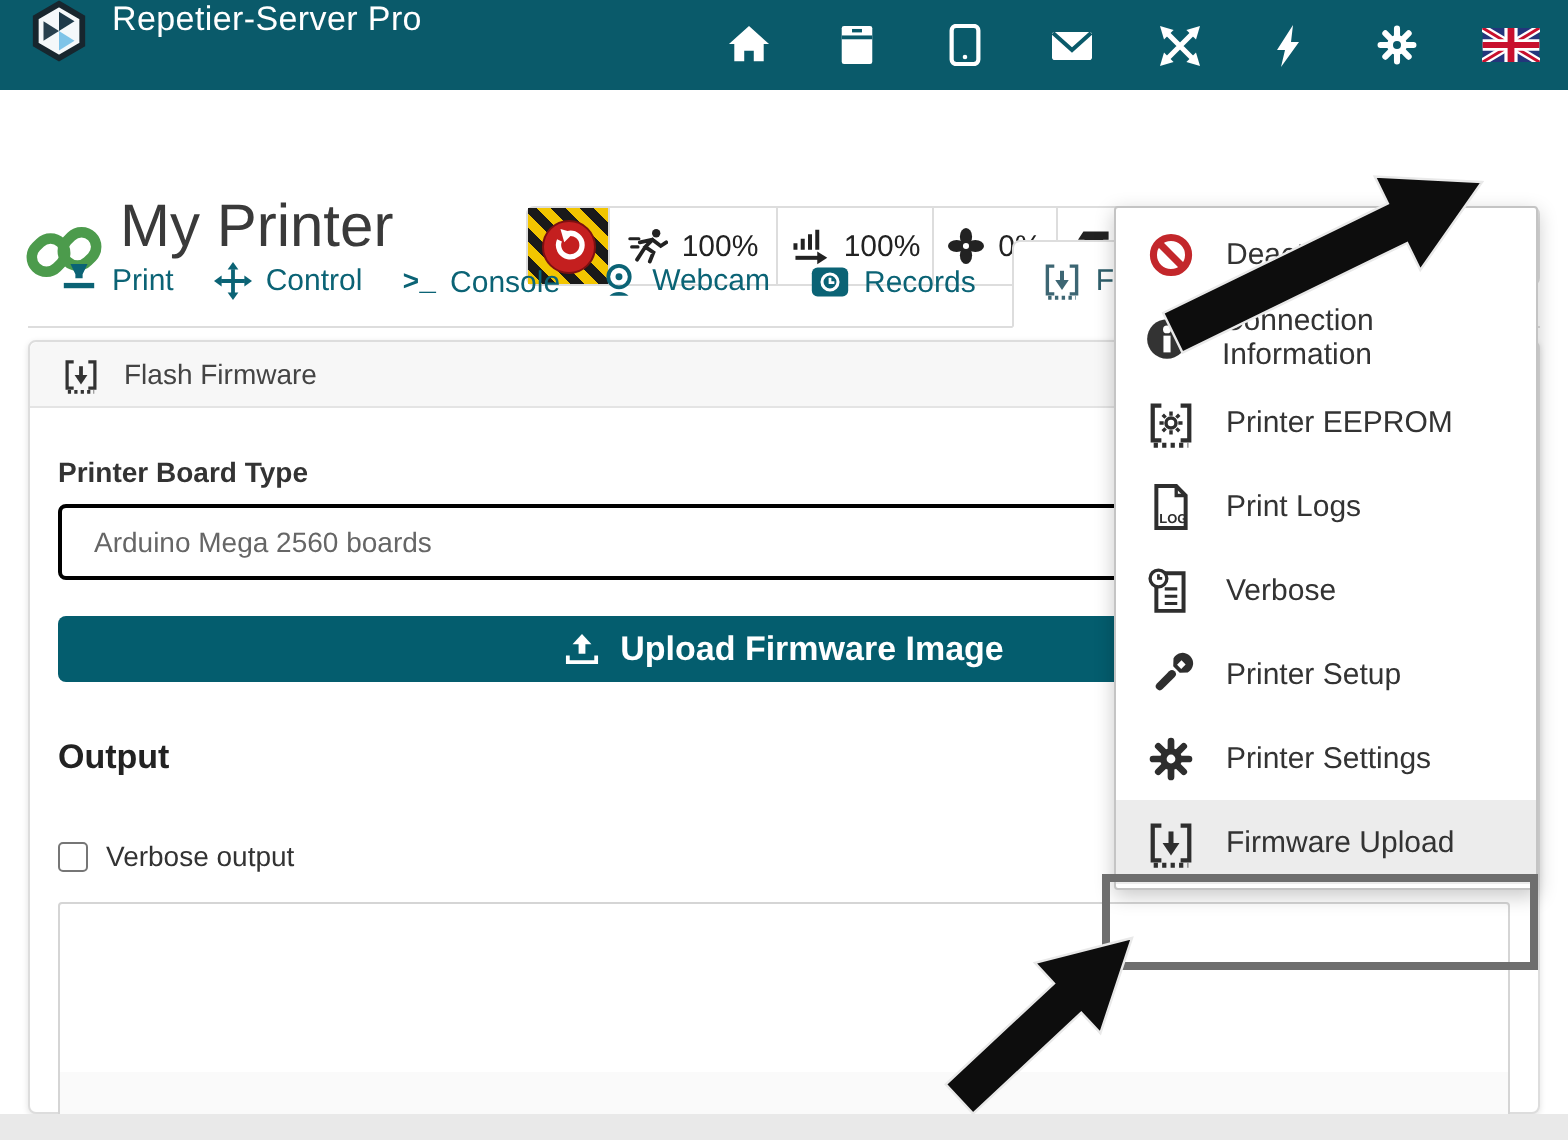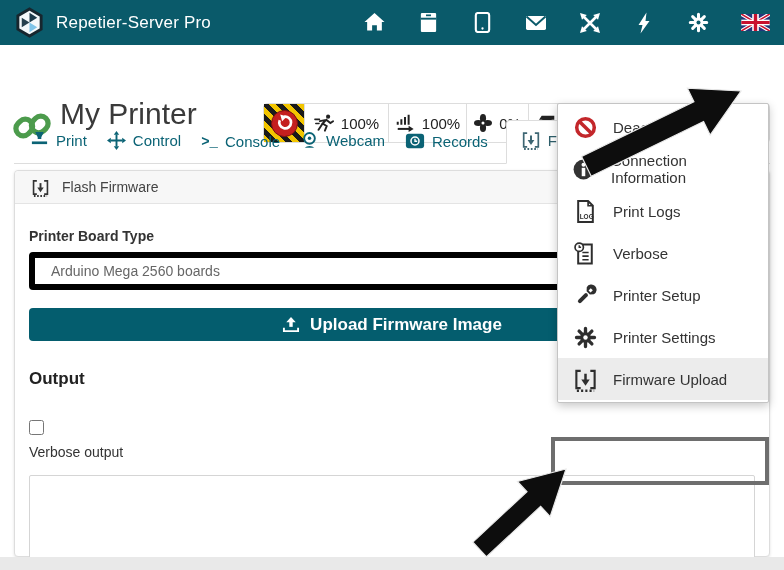--- a/index.html
+++ b/index.html
@@ -1,21 +1,21 @@
 <!DOCTYPE html>
 <html><head>
 <meta charset="utf-8">
 <style>
   * { box-sizing: border-box; margin: 0; padding: 0; }
   body { font-family: "Liberation Sans", sans-serif; background: #fff; }
   .page { position: relative; width: 784px; height: 570px; background: #fff; overflow: hidden; }
 
   
   .nav { position: absolute; left: 0; top: 0; width: 784px; height: 45px;
-         background: #0a5a6a; display: flex; align-items: center; padding: 0 14px; }
+         background: #0a5a6a; display: flex; padding: 0 14px; }
   .nav-logo { width: 31px; height: 31px; margin-right: 11px; flex: 0 0 auto; }
   .nav-title { color: #fff; font-size: 17px; font-weight: 500; letter-spacing: .2px; }
   .nav-icons { margin-left: auto; display: flex; align-items: center; gap: 32px; }
   .nav-ic { width: 22px; height: 22px; display: flex; align-items: center; justify-content: center; cursor: pointer; }
   .nav-ic svg { display: block; }
 
   
   .hdr { position: absolute; left: 0; top: 45px; width: 784px; height: 73px; background: #fff; }
   .link-ic { position: absolute; left: 13px; top: 62px; }
   .hdr-title { position: absolute; left: 60px; top: 52px; font-size: 30px; font-weight: 500; color: #3a3a3a; }
@@ -41,27 +41,27 @@
   .tab.active { border: 1px solid #ddd; border-bottom: 1px solid #fff; margin-bottom: -1px;
                 border-radius: 4px 4px 0 0; background: #fff; padding: 9px 14px 13px; color: #2f5f6b; }
 
   
   .card { position: absolute; left: 14px; top: 170px; width: 756px; height: 387px; background: #fff;
           border: 1px solid #ddd; border-radius: 4px; box-shadow: 0 1px 3px rgba(0,0,0,.12); }
   .card-h { height: 33px; background: #f7f7f7; border-bottom: 1px solid #e4e4e4; border-radius: 4px 4px 0 0;
             display: flex; align-items: center; padding: 0 16px; gap: 12px; font-size: 14px; color: #444; }
   .card-b { padding: 0 14px; }
   .lbl { margin-top: 24px; font-size: 14px; font-weight: bold; color: #333; }
-  .select { margin-top: 8px; height: 38px; border: 6px solid #000000; border-radius: 4px; background: #fff;
+  .select { margin-top: 8px; height: 38px; border: 2px solid #000000; border-radius: 4px; background: #fff;
             display: flex; align-items: center; padding: 0 16px; font-size: 14px; color: #666; cursor: pointer; }
   .btn-primary { margin-top: 18px; height: 33px; width: 100%; border: none; border-radius: 4px; background: #045d6e;
                  color: #fff; font-size: 17px; font-weight: bold; font-family: "Liberation Sans", sans-serif;
                  display: flex; align-items: center; justify-content: center; gap: 10px; cursor: pointer; }
   .out-h { margin-top: 28px; font-size: 17px; font-weight: bold; color: #222; }
-  .chk-row { margin-top: 31px; display: flex; align-items: flex-start; gap: 9px; font-size: 14px; color: #333; flex-direction: column; }
+  .chk-row { margin-top: 31px; display: flex; align-items: flex-end; gap: 9px; font-size: 14px; color: #333; }
   .chk-row input { width: 15px; height: 15px; accent-color: #045d6e; }
   .outbox { margin-top: 15px; height: 114px; border: 1px solid #d5d5d5; border-radius: 2px;
             background: linear-gradient(to bottom, #ffffff calc(100% - 28px), #fafafa calc(100% - 28px)); }
 
   .bottom-strip { position: absolute; left: 0; top: 557px; width: 784px; height: 13px; background: #e9e9e9; }
 
   
   .dropdown { position: absolute; left: 557px; top: 103px; width: 212px; background: #fff;
               border: 1px solid #c4c4c4; border-radius: 2px; box-shadow: 0 3px 10px rgba(0,0,0,.22);
               z-index: 20; padding: 2px 0; }
@@ -335,20 +335,34 @@
         <svg width="23" height="23" viewBox="-11 -11 22 22">
           <circle r="9.5" fill="#333"></circle>
           <circle cy="-4.6" r="1.9" fill="#fff"></circle>
           <rect x="-1.7" y="-1.6" width="3.4" height="8" fill="#fff"></rect>
         </svg>
       </span>
       <span>Connection Information</span>
     </div>
     <div class="mitem">
       <span class="mi-ic">
+        <svg width="25" height="25" viewBox="-13 -13 26 26" color="#2e2e2e">
+          <g fill="none" stroke="currentColor">
+            <path d="M-5,-9 h-4.5 v18 h4.5" stroke-width="2.2"></path>
+            <path d="M5,-9 h4.5 v18 h-4.5" stroke-width="2.2"></path>
+            <circle r="2.6" stroke-width="1.8"></circle>
+            <path stroke-width="1.8" d="M0,-6 V-3.8 M0,3.8 V6 M-6,0 H-3.8 M3.8,0 H6 M-4.3,-4.3 L-2.8,-2.8 M2.8,2.8 L4.3,4.3 M4.3,-4.3 L2.8,-2.8 M-2.8,2.8 L-4.3,4.3"></path>
+            <path d="M-9,11.6 h18" stroke-width="2.6" stroke-dasharray="2.2 2.2"></path>
+          </g>
+        </svg>
+      </span>
+      <span>Printer EEPROM</span>
+    </div>
+    <div class="mitem">
+      <span class="mi-ic">
         <svg width="23" height="23" viewBox="-11 -11 22 22">
           <path d="M-7,-10 h9.5 l4.5,4.5 v15.5 h-14 z" fill="none" stroke="#2e2e2e" stroke-width="1.9"></path>
           <path d="M2.5,-10 v4.5 h4.5" fill="none" stroke="#2e2e2e" stroke-width="1.6"></path>
           <text x="-5.6" y="7.5" font-size="6.2" font-weight="bold" fill="#2e2e2e" font-family="Liberation Sans, sans-serif">LOG</text>
         </svg>
       </span>
       <span>Print Logs</span>
     </div>
     <div class="mitem">
       <span class="mi-ic">

